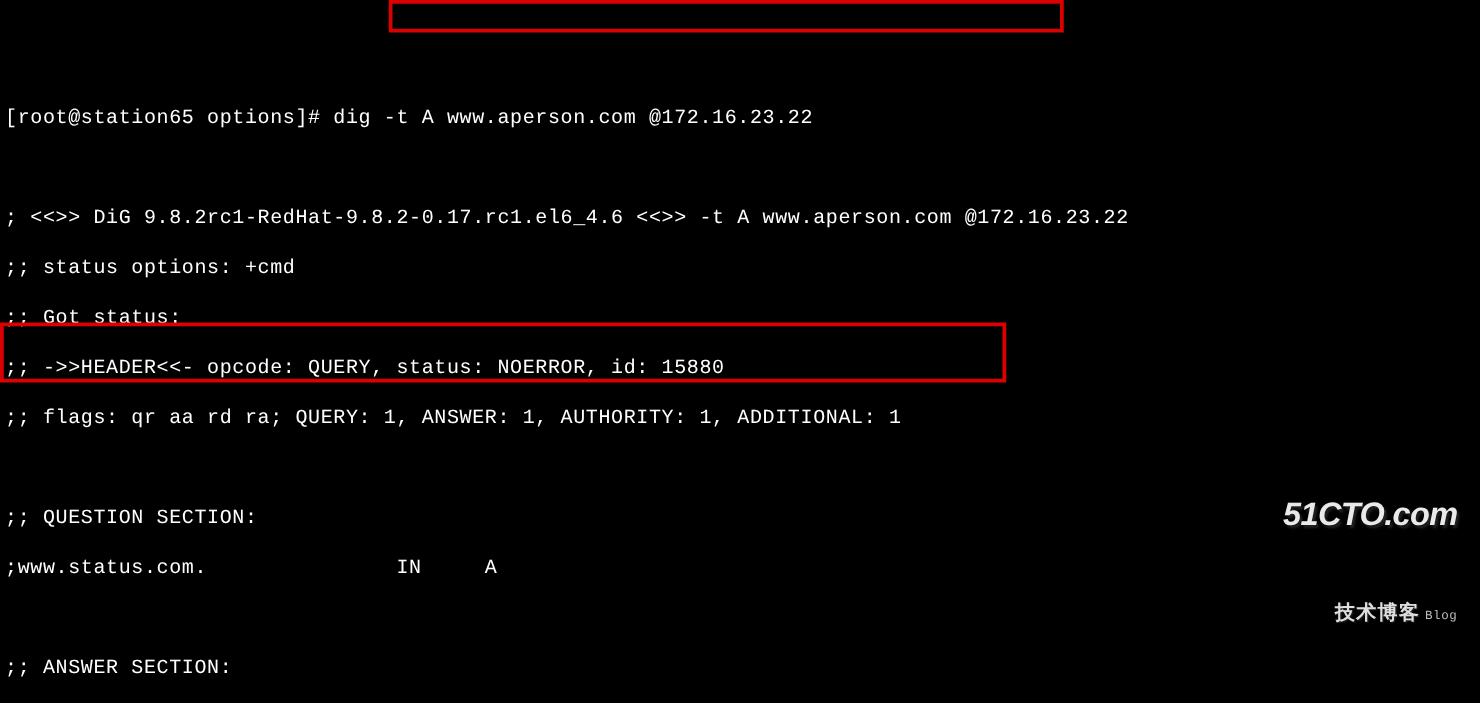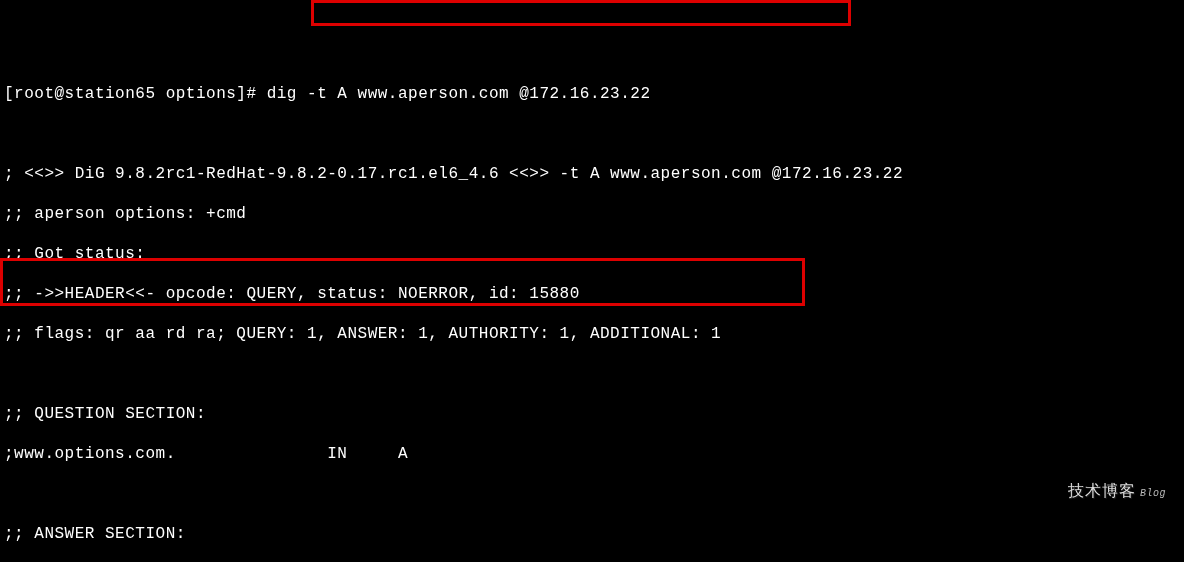--- a/index.html
+++ b/index.html
@@ -47,67 +47,67 @@
       font-family: Arial, sans-serif;
       font-weight: bold;
       font-style: italic;
       font-size: 26px;
       color: #eaeaea;
       text-shadow: 2px 2px 2px #222;
       letter-spacing: -0.5px;
     }
     .watermark .l2 {
       font-family: Arial, sans-serif;
-      font-weight: normal;
+      font-weight: bold;
       font-size: 16px;
       color: #ddd;
       text-shadow: 1px 1px 1px #222;
       letter-spacing: 1px;
     }
     .watermark .blog {
       font-size: 10px;
-      font-style: italic;
       color: #bbb;
       margin-left: 4px;
       margin-top: 15px;
     }
   </style>
 </head>
 <body>
 
 
 
 <span class="line">[root@station65 options]# dig -t A www.aperson.com @172.16.23.22</span>
 <span class="line"></span>
 <span class="line">; &lt;&lt;&gt;&gt; DiG 9.8.2rc1-RedHat-9.8.2-0.17.rc1.el6_4.6 &lt;&lt;&gt;&gt; -t A www.aperson.com @172.16.23.22</span>
-<span class="line">;; aperson options: +cmd</span>
+<span class="line">;; status options: +cmd</span>
 <span class="line">;; Got status:</span>
 <span class="line">;; -&gt;&gt;HEADER&lt;&lt;- opcode: QUERY, status: NOERROR, id: 15880</span>
 <span class="line">;; flags: qr aa rd ra; QUERY: 1, ANSWER: 1, AUTHORITY: 1, ADDITIONAL: 1</span>
 <span class="line"></span>
 <span class="line">;; QUESTION SECTION:</span>
-<span class="line">;www.options.com.               IN     A</span>
+<span class="line">;www.status.com.               IN     A</span>
 <span class="line"></span>
 <span class="line">;; ANSWER SECTION:</span>
 
 
 
 
 
 
 
 
 
 
 
 
 
 <div class="hl-command"></div>
 <div class="hl-answer"></div>
 
 <div class="watermark">
+  <div class="l1">51CTO.com</div>
   <div>
     <span class="l2">技术博客</span><span class="blog">Blog</span>
   </div>
 </div>
 
 
 
 
 </body></html>

